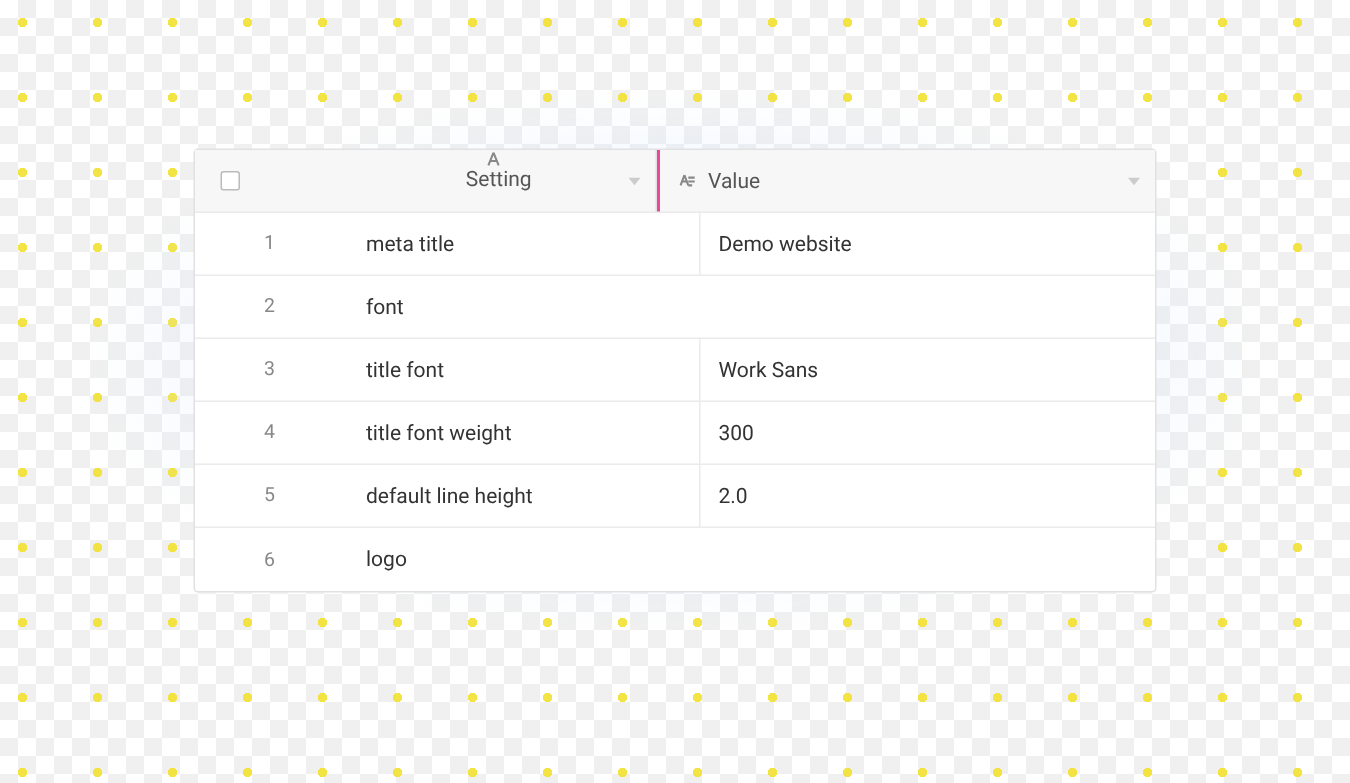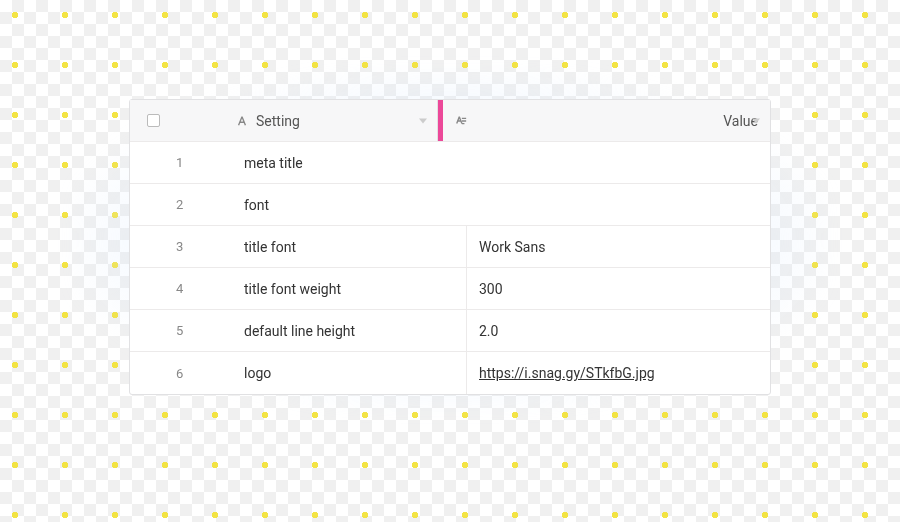--- a/index.html
+++ b/index.html
@@ -83,31 +83,31 @@
       font-size: 13px;
     }
     .col-setting {
       width: 230px;
       display: flex;
       align-items: center;
       padding: 0 8px;
       flex-shrink: 0;
       position: relative;
     }
-    .header .col-setting { border-right: 1px solid #e1e1e3; }
+    .header .col-setting { border-right: 1px solid #e1e1e3; flex-direction: column; }
     .header .col-check { }
     .col-value {
       flex: 1;
       display: flex;
       align-items: center;
       padding: 0 12px;
       border-left: 1px solid #eceaea;
       position: relative;
     }
-    .header .col-value { border-left: 5px solid #ec4899; justify-content: space-between; }
+    .header .col-value { border-left: 2px solid #ec4899; }
     .row:not(.header) .col-value { border-left: 1px solid #eceaea; }
     .row:not(.header) .col-setting { padding-left: 8px; margin-left: 28px; }
     input[type="checkbox"] {
       width: 13px;
       height: 13px;
       border: 1px solid #bbb;
       border-radius: 2px;
       appearance: none;
       background: #fff;
       cursor: pointer;
@@ -176,20 +176,23 @@
     </div>
   </div>
 
   <div id="rows">
       <div class="row">
         <div class="col-check"></div>
         <div class="col-idx">1</div>
         <div class="col-setting">
           <span>meta title</span>
         </div>
+        <div class="col-value">
+          <span>Demo website</span>
+        </div>
       </div>
       <div class="row">
         <div class="col-check"></div>
         <div class="col-idx">2</div>
         <div class="col-setting">
           <span>font</span>
         </div>
       </div>
       <div class="row">
         <div class="col-check"></div>
@@ -220,19 +223,16 @@
         <div class="col-value">
           <span>2.0</span>
         </div>
       </div>
       <div class="row">
         <div class="col-check"></div>
         <div class="col-idx">6</div>
         <div class="col-setting">
           <span>logo</span>
         </div>
-        <div class="col-value">
-          <span class="underline">https://i.snag.gy/STkfbG.jpg</span>
-        </div>
       </div>
     </div>
 
 </div>
 
 </body></html>

